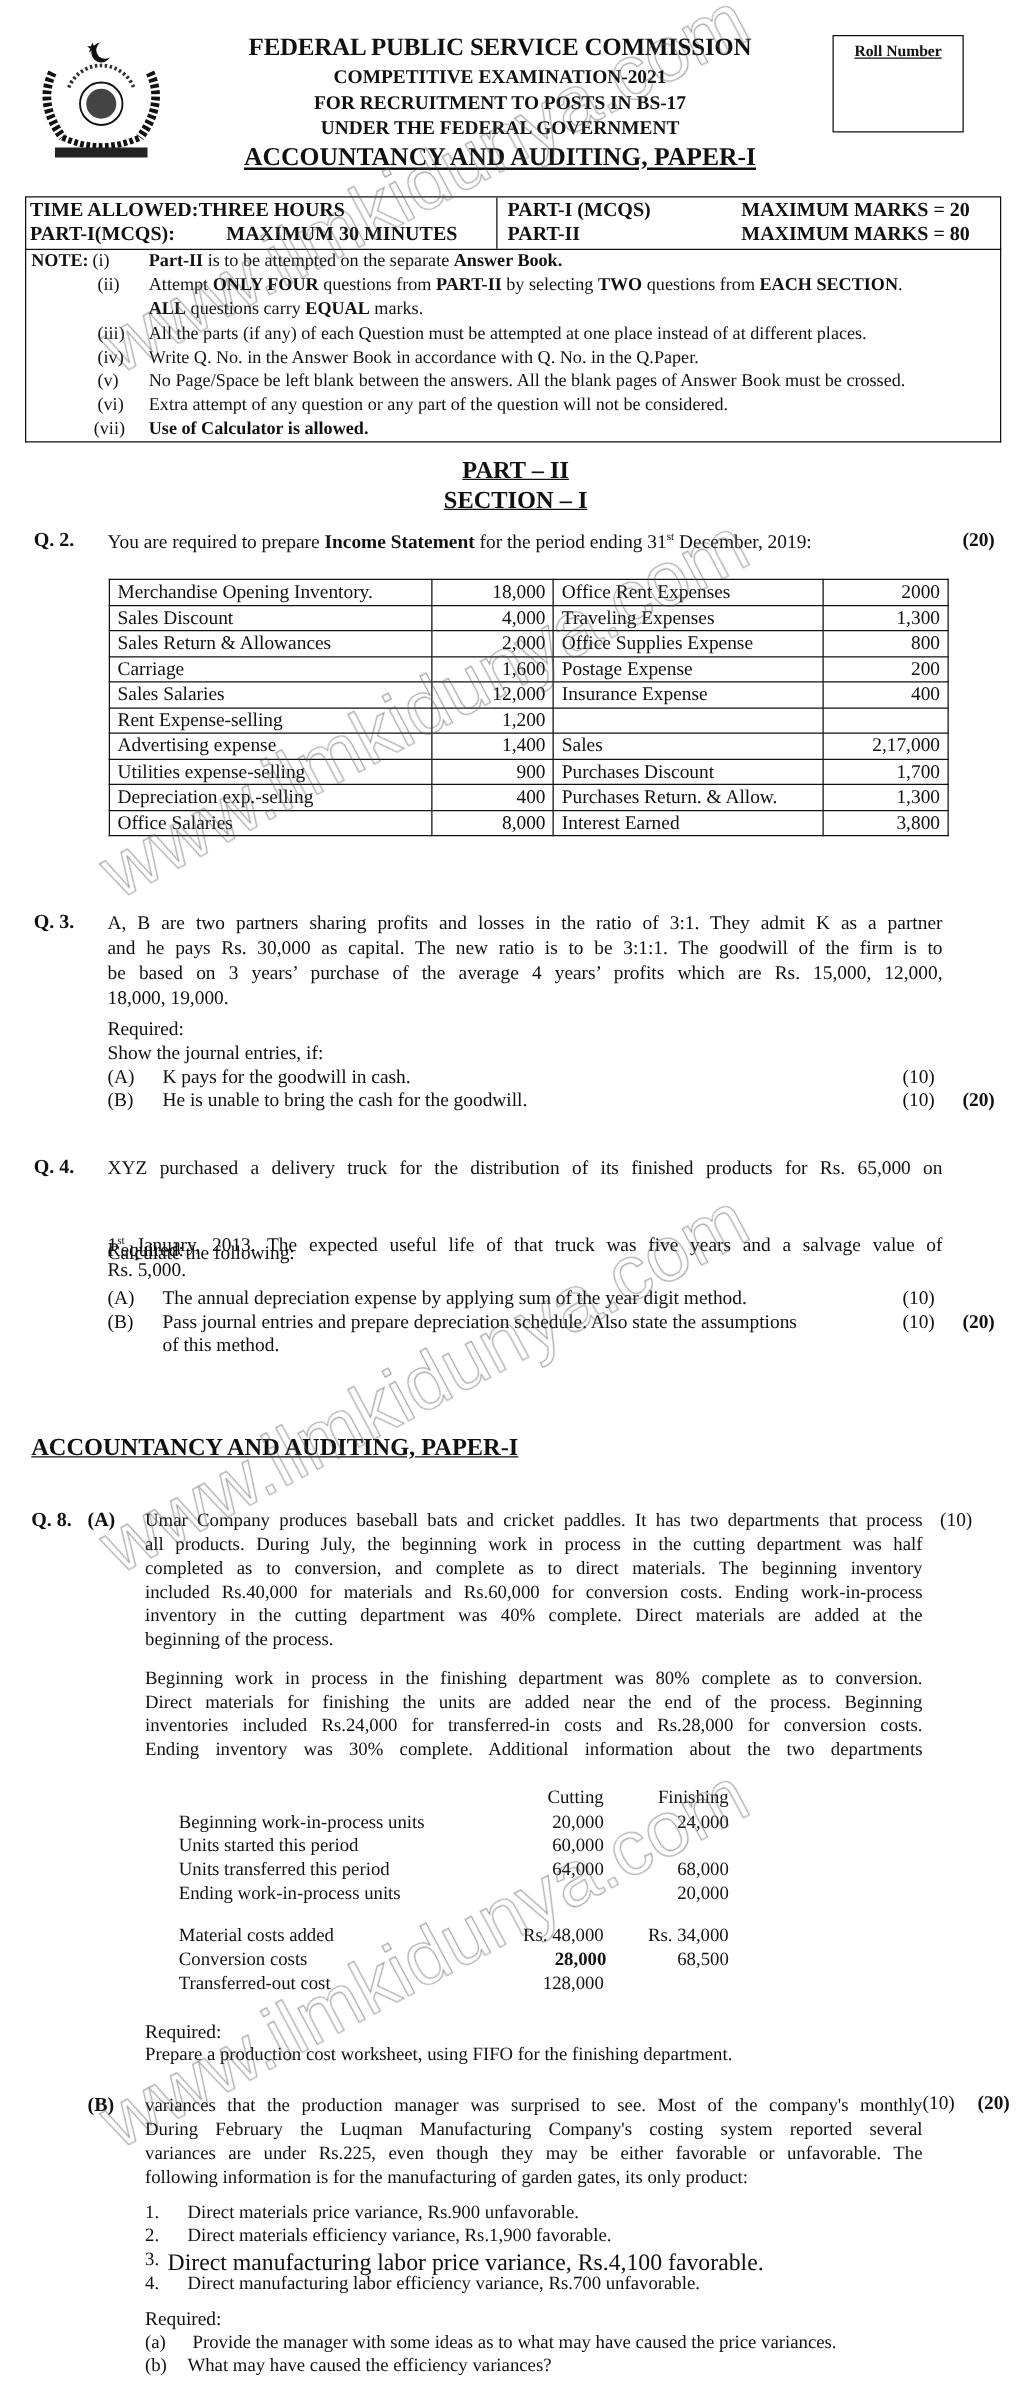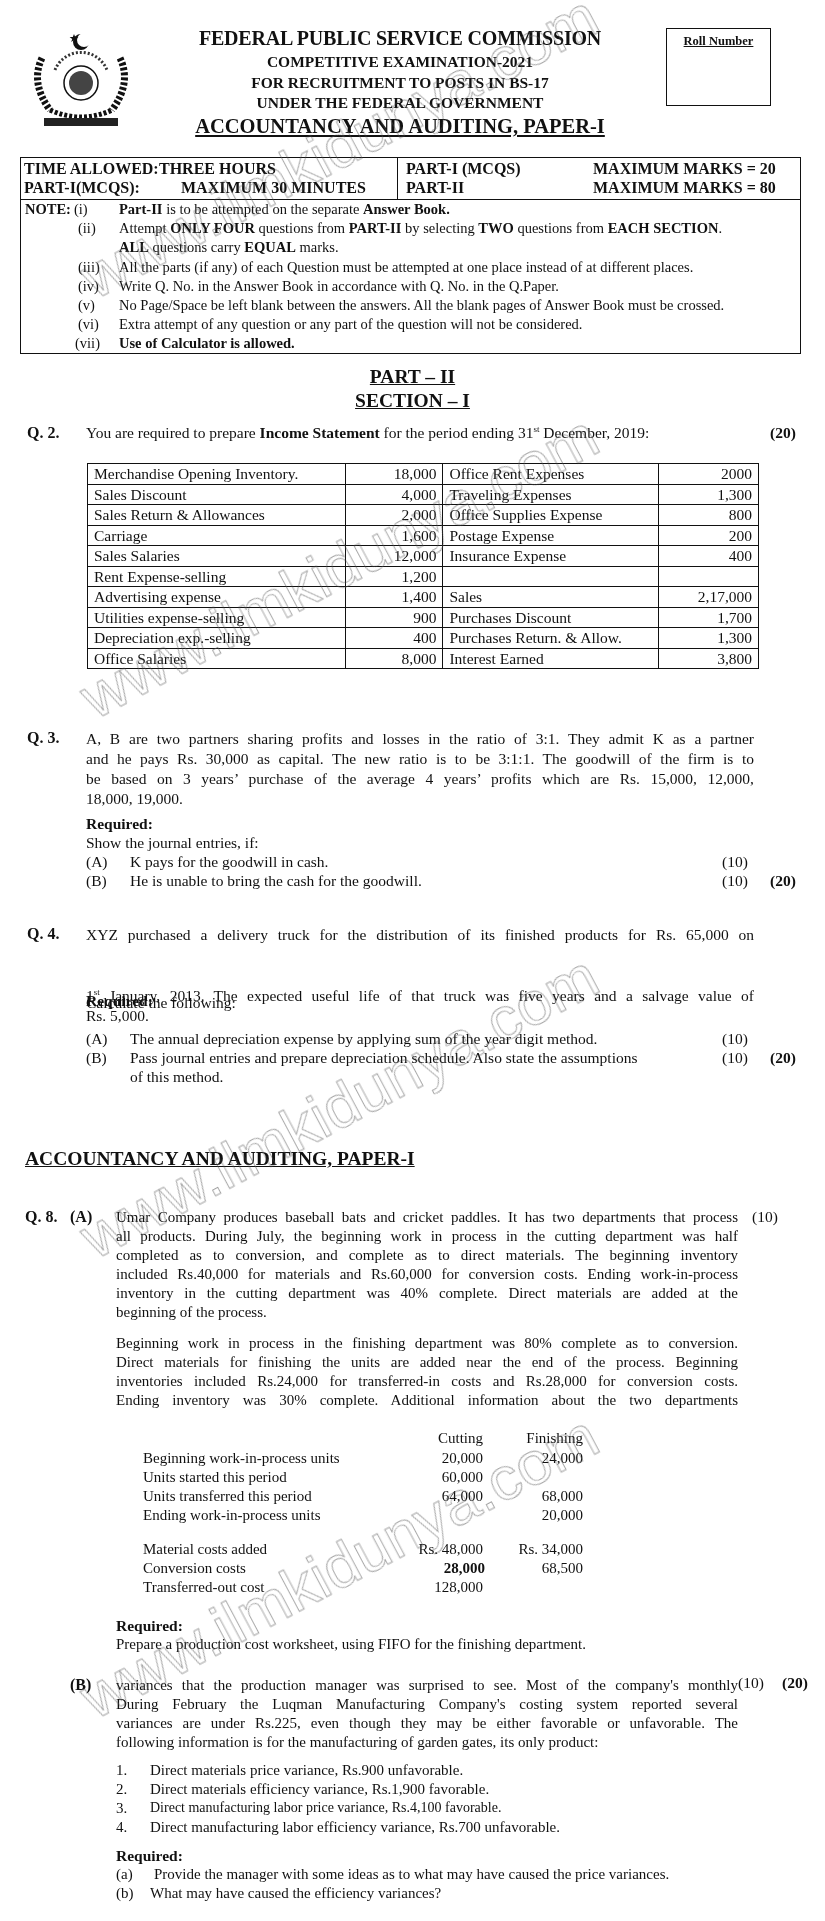--- a/index.html
+++ b/index.html
@@ -40,21 +40,21 @@
 
   
   table.inc { position: absolute; left: 87px; top: 463px; width: 672px; border-collapse: collapse; font-size: 15.5px; }
   table.inc td { border: 1.2px solid #111; padding: 0 6px; height: 19.5px; line-height: 19px; }
   table.inc td.n { text-align: right; }
   table.inc col.c1 { width: 258px; }
   table.inc col.c2 { width: 98px; }
   table.inc col.c3 { width: 216px; }
   table.inc col.c4 { width: 100px; }
 
-  .req { font-weight: bold; font-size: 15.5px; }
+  .req { font-weight: normal; font-size: 15.5px; }
   .line { font-size: 15.5px; white-space: nowrap; }
 
   
   .dt { font-size: 15px; white-space: nowrap; }
   .dtn { font-size: 15px; white-space: nowrap; text-align: right; width: 120px; }
 
   
   .wm { left: 0; top: 0; width: 825px; height: 1921px; pointer-events: none; }
 </style>
 </head>
@@ -301,21 +301,21 @@
   <div style="text-align-last:justify;">variances are under Rs.225, even though they may be either favorable or unfavorable. The</div>
   <div>following information is for the manufacturing of garden gates, its only product:</div>
 </div>
 
 <div id="b-list">
     <div class="abs line" style="left: 116px; top: 1762px; font-size: 15px;">1.</div>
     <div class="abs line" style="left: 150px; top: 1762px; font-size: 15px;">Direct materials price variance, Rs.900 unfavorable.</div>
     <div class="abs line" style="left: 116px; top: 1781px; font-size: 15px;">2.</div>
     <div class="abs line" style="left: 150px; top: 1781px; font-size: 15px;">Direct materials efficiency variance, Rs.1,900 favorable.</div>
     <div class="abs line" style="left: 116px; top: 1800px; font-size: 15px;">3.</div>
-    <div class="abs line" style="left: 150px; top: 1800px; font-size: 14px;">Direct manufacturing labor price variance, Rs.4,100 favorable.</div>
+    <div class="abs line" style="left: 134px; top: 1800px; font-size: 19px;">Direct manufacturing labor price variance, Rs.4,100 favorable.</div>
     <div class="abs line" style="left: 116px; top: 1819px; font-size: 15px;">4.</div>
     <div class="abs line" style="left: 150px; top: 1819px; font-size: 15px;">Direct manufacturing labor efficiency variance, Rs.700 unfavorable.</div>
   </div>
 
 <div class="abs req" style="left:116px; top:1847px;">Required:</div>
 <div class="abs line" style="left:116px; top:1866px; font-size:15px;">(a)</div>
 <div class="abs line" style="left:154px; top:1866px; font-size:15px;">Provide the manager with some ideas as to what may have caused the price variances.</div>
 <div class="abs line" style="left:116px; top:1885px; font-size:15px;">(b)</div>
 <div class="abs line" style="left:150px; top:1885px; font-size:15px;">What may have caused the efficiency variances?</div>
 

